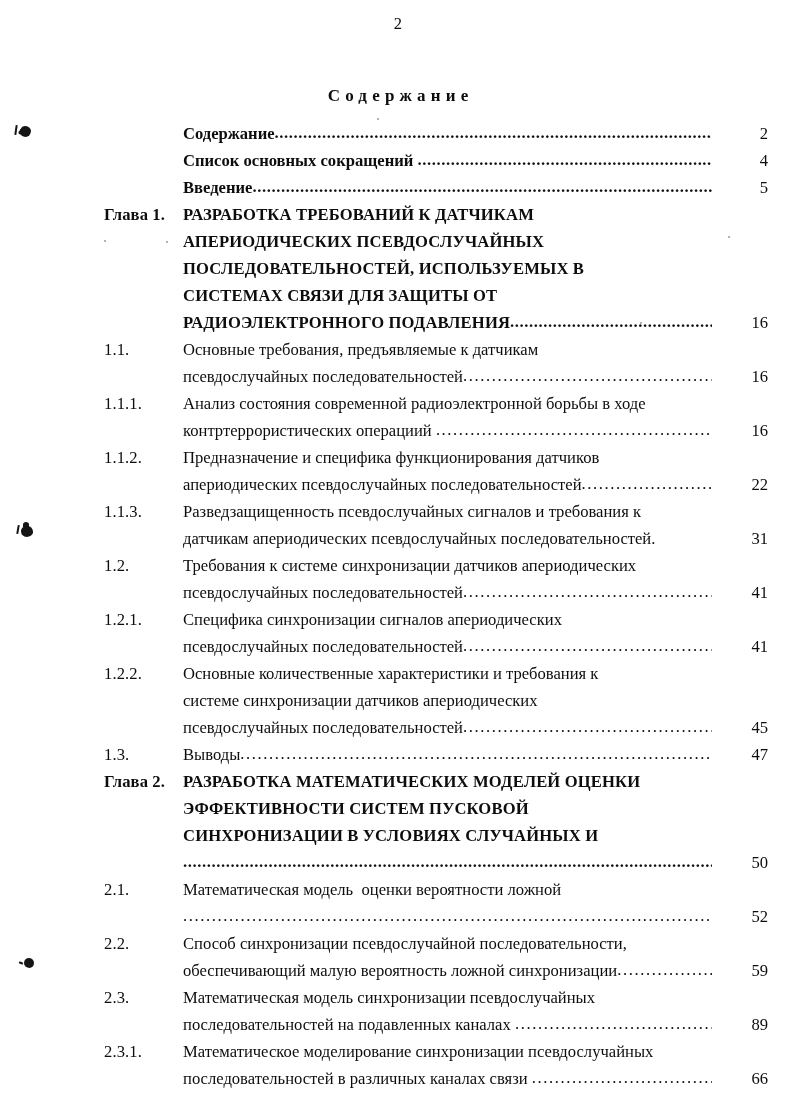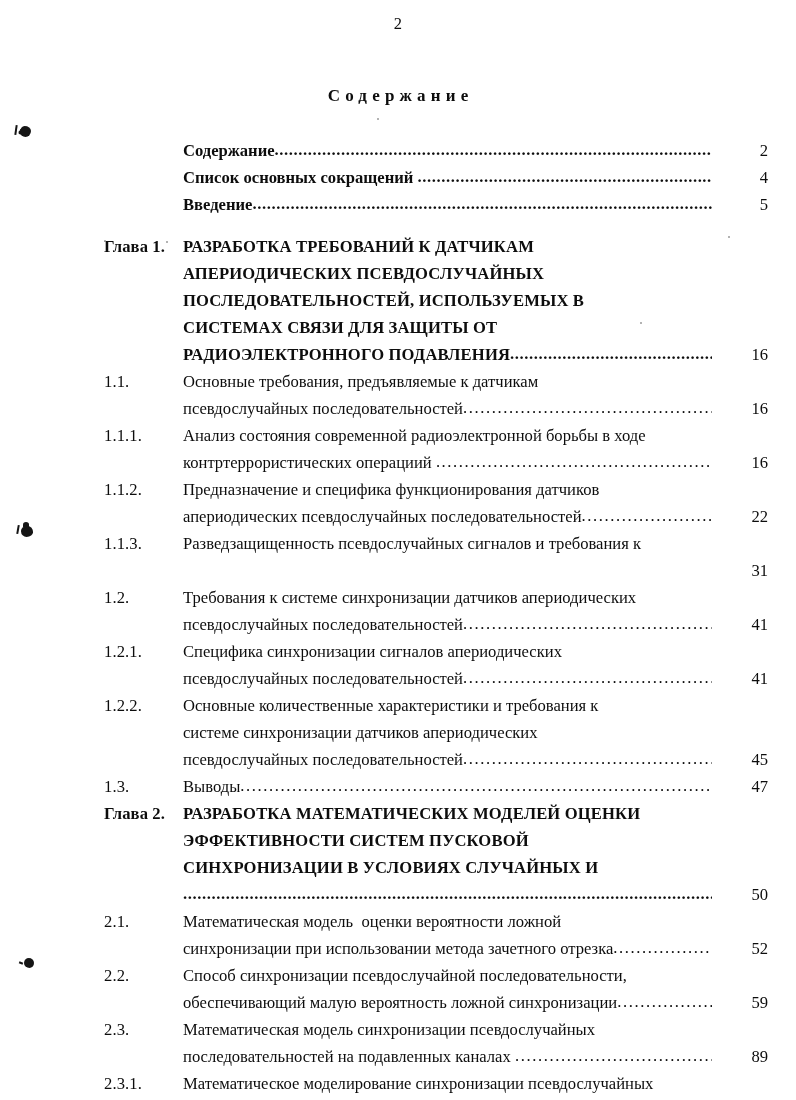--- a/index.html
+++ b/index.html
@@ -71,21 +71,20 @@
     font-size: 16.6px;
     white-space: nowrap;
   }
 
   
   .num {
     flex: 0 0 79px;
     width: 79px;
     font-size: 16.6px;
     letter-spacing: 0.1px;
-    margin-top: 32px;
   }
 
   
   .body {
     flex: 1 1 auto;
     display: flex;
     align-items: baseline;
     min-width: 0;
     overflow: hidden;
   }
@@ -338,20 +337,21 @@
           <span class="num">1.1.3.</span>
           <span class="body">
             <span class="label">Разведзащищенность псевдослучайных сигналов и требования к</span>
             <span class="leader none">................................................................................................................................................................................................................................................</span>
             <span class="pg blank"></span>
           </span>
         </div>
         <div class="line cont">
           <span class="num">1.1.3.</span>
           <span class="body">
+            <span class="label">датчикам апериодических псевдослучайных последовательностей.</span>
             <span class="leader none">................................................................................................................................................................................................................................................</span>
             <span class="pg">31</span>
           </span>
         </div>
       </div>
       <div class="row">
         <div class="line">
           <span class="num">1.2.</span>
           <span class="body">
             <span class="label">Требования к системе синхронизации датчиков апериодических</span>
@@ -460,21 +460,20 @@
           <span class="num">2.1.</span>
           <span class="body">
             <span class="label">Математическая модель  оценки вероятности ложной</span>
             <span class="leader none">................................................................................................................................................................................................................................................</span>
             <span class="pg blank"></span>
           </span>
         </div>
         <div class="line cont">
           <span class="num">2.1.</span>
           <span class="body">
-            <span class="label">синхронизации при использовании метода зачетного отрезка</span>
             <span class="leader">................................................................................................................................................................................................................................................</span>
             <span class="pg">52</span>
           </span>
         </div>
       </div>
       <div class="row">
         <div class="line">
           <span class="num">2.2.</span>
           <span class="body">
             <span class="label">Способ синхронизации псевдослучайной последовательности,</span>

